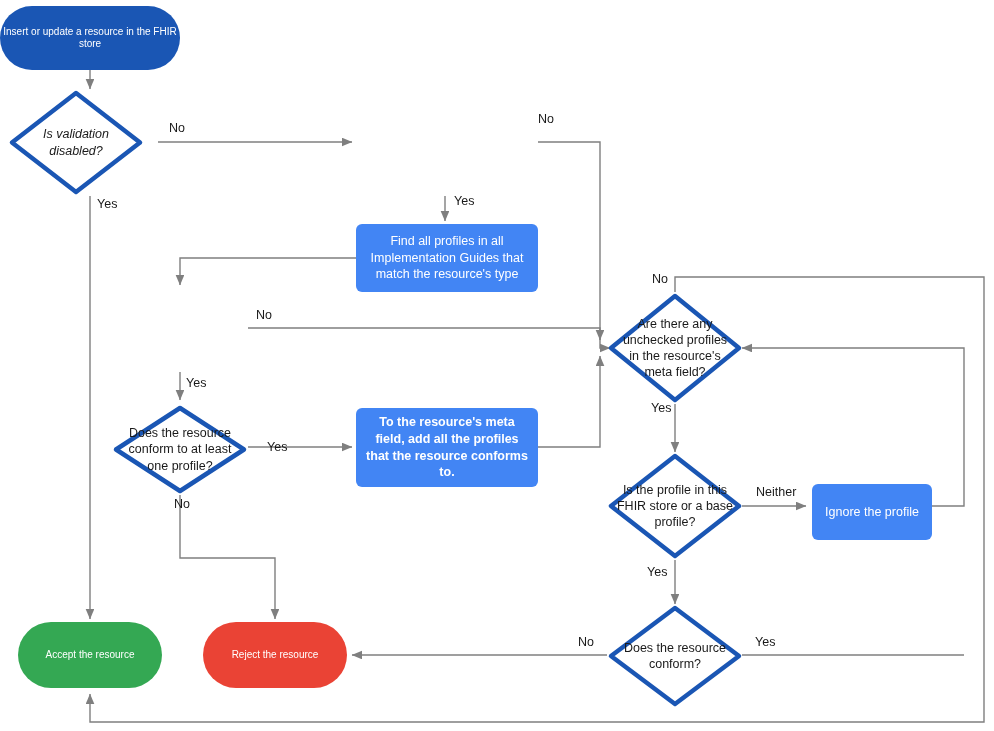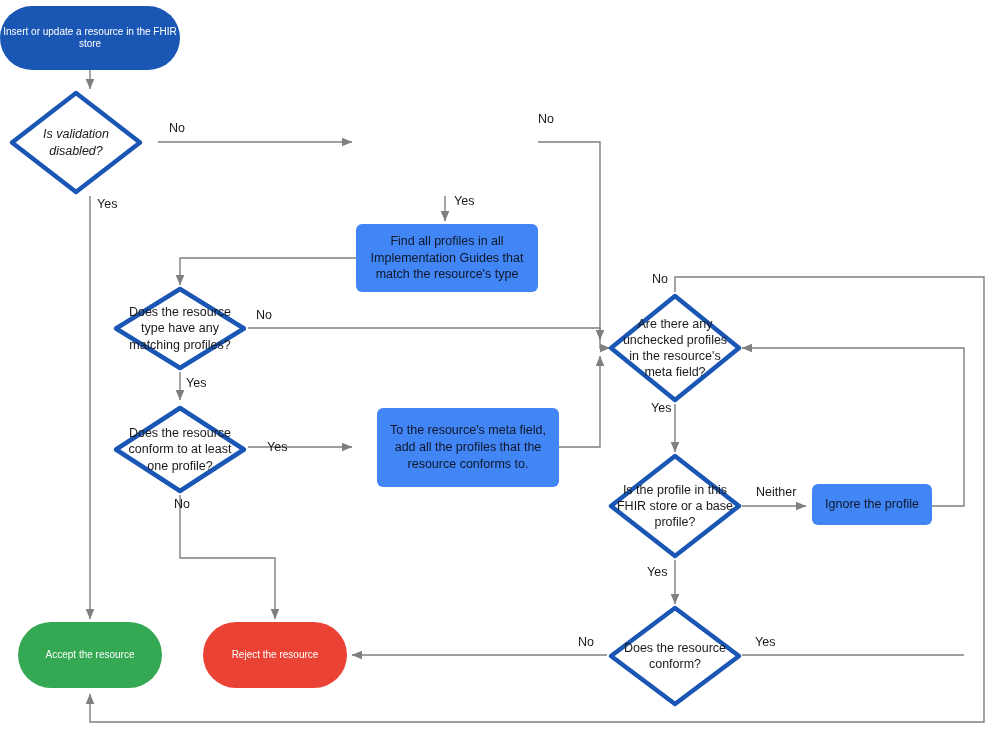--- a/index.html
+++ b/index.html
@@ -1,21 +1,21 @@
 <!DOCTYPE html>
 <html><head>
 <meta charset="utf-8">
 <style>
   html,body{margin:0;padding:0;background:#ffffff;}
   body{font-family:"Liberation Sans", sans-serif;}
   #canvas{position:relative;width:994px;height:731px;background:#ffffff;overflow:hidden;}
   svg.edges{position:absolute;left:0;top:0;width:994px;height:731px;}
   .node{position:absolute;box-sizing:border-box;display:flex;align-items:center;justify-content:center;text-align:center;}
   .term{border-radius:999px;color:#ffffff;font-size:10px;line-height:1.25;}
-  .proc{border-radius:6px;color:#0f172a;font-size:12.5px;line-height:1.35;padding:16px 10px;align-items:center;}
+  .proc{border-radius:6px;color:#ffffff;font-size:12.5px;line-height:1.35;padding:16px 10px;align-items:center;}
   .dec-wrap{position:absolute;}
   .dec-label{position:absolute;left:0;top:0;width:100%;height:100%;display:flex;align-items:center;
              justify-content:center;text-align:center;color:#1a1a1a;font-size:12.5px;line-height:1.3;
              padding:0 10px;box-sizing:border-box;}
   .edge-label{position:absolute;font-size:12.5px;color:#1a1a1a;white-space:nowrap;}
 </style>
 </head>
 <body>
 
 <div id="canvas">
@@ -75,53 +75,47 @@
       <polygon points="68,4 132,53.5 68,103 4,53.5" fill="#ffffff" stroke="#1a56b4" stroke-width="4.5" stroke-linejoin="round"></polygon>
     </svg>
     <div class="dec-label">Is validation disabled?</div>
   </div>
 
 
   <div class="node proc" style="left:356px;top:224px;width:182px;height:68px;background:#4285f4;">
     <span>Find all profiles in all Implementation Guides that match the resource's type</span>
   </div>
 
-  <div class="dec-wrap" style="left:112px;top:285px;width:136px;height:87px;">
-    <svg width="136" height="87" viewBox="0 0 136 87">
-      <polygon points="68,4 132,43.5 68,83 4,43.5" fill="#ffffff" stroke="#1a56b4" stroke-width="4.5" stroke-linejoin="round"></polygon>
-    </svg>
-    <div class="dec-label" style="padding:0 14px;">Does the resource type have any matching profiles?</div>
-  </div>
 
   <div class="dec-wrap" style="left:112px;top:404px;width:136px;height:91px;">
     <svg width="136" height="91" viewBox="0 0 136 91">
       <polygon points="68,4 132,45.5 68,87 4,45.5" fill="#ffffff" stroke="#1a56b4" stroke-width="4.5" stroke-linejoin="round"></polygon>
     </svg>
     <div class="dec-label" style="padding:0 10px;">Does the resource conform to at least one profile?</div>
   </div>
 
-  <div class="node proc" style="left:377px;top:408px;width:182px;height:79px;background:#4285f4;">
+  <div class="node proc" style="left:356px;top:408px;width:182px;height:79px;background:#4285f4;font-weight:bold;">
     <span>To the resource's meta field, add all the profiles that the resource conforms to.</span>
   </div>
 
   <div class="dec-wrap" style="left:607px;top:292px;width:136px;height:112px;">
     <svg width="136" height="112" viewBox="0 0 136 112">
       <polygon points="68,4 132,56 68,108 4,56" fill="#ffffff" stroke="#1a56b4" stroke-width="4.5" stroke-linejoin="round"></polygon>
     </svg>
     <div class="dec-label" style="padding:0 10px;">Are there any unchecked profiles in the resource's meta field?</div>
   </div>
 
   <div class="dec-wrap" style="left:607px;top:452px;width:136px;height:108px;">
     <svg width="136" height="108" viewBox="0 0 136 108">
       <polygon points="68,4 132,54 68,104 4,54" fill="#ffffff" stroke="#1a56b4" stroke-width="4.5" stroke-linejoin="round"></polygon>
     </svg>
     <div class="dec-label" style="padding:0 8px;">Is the profile in this FHIR store or a base profile?</div>
   </div>
 
-  <div class="node proc" style="left:812px;top:484px;width:120px;height:41px;background:#4285f4;">
+  <div class="node proc" style="left:812px;top:484px;width:120px;height:56px;background:#4285f4;">
     <span>Ignore the profile</span>
   </div>
 
   <div class="dec-wrap" style="left:607px;top:604px;width:136px;height:104px;">
     <svg width="136" height="104" viewBox="0 0 136 104">
       <polygon points="68,4 132,52 68,100 4,52" fill="#ffffff" stroke="#1a56b4" stroke-width="4.5" stroke-linejoin="round"></polygon>
     </svg>
     <div class="dec-label" style="padding:0 16px;">Does the resource conform?</div>
   </div>
 

